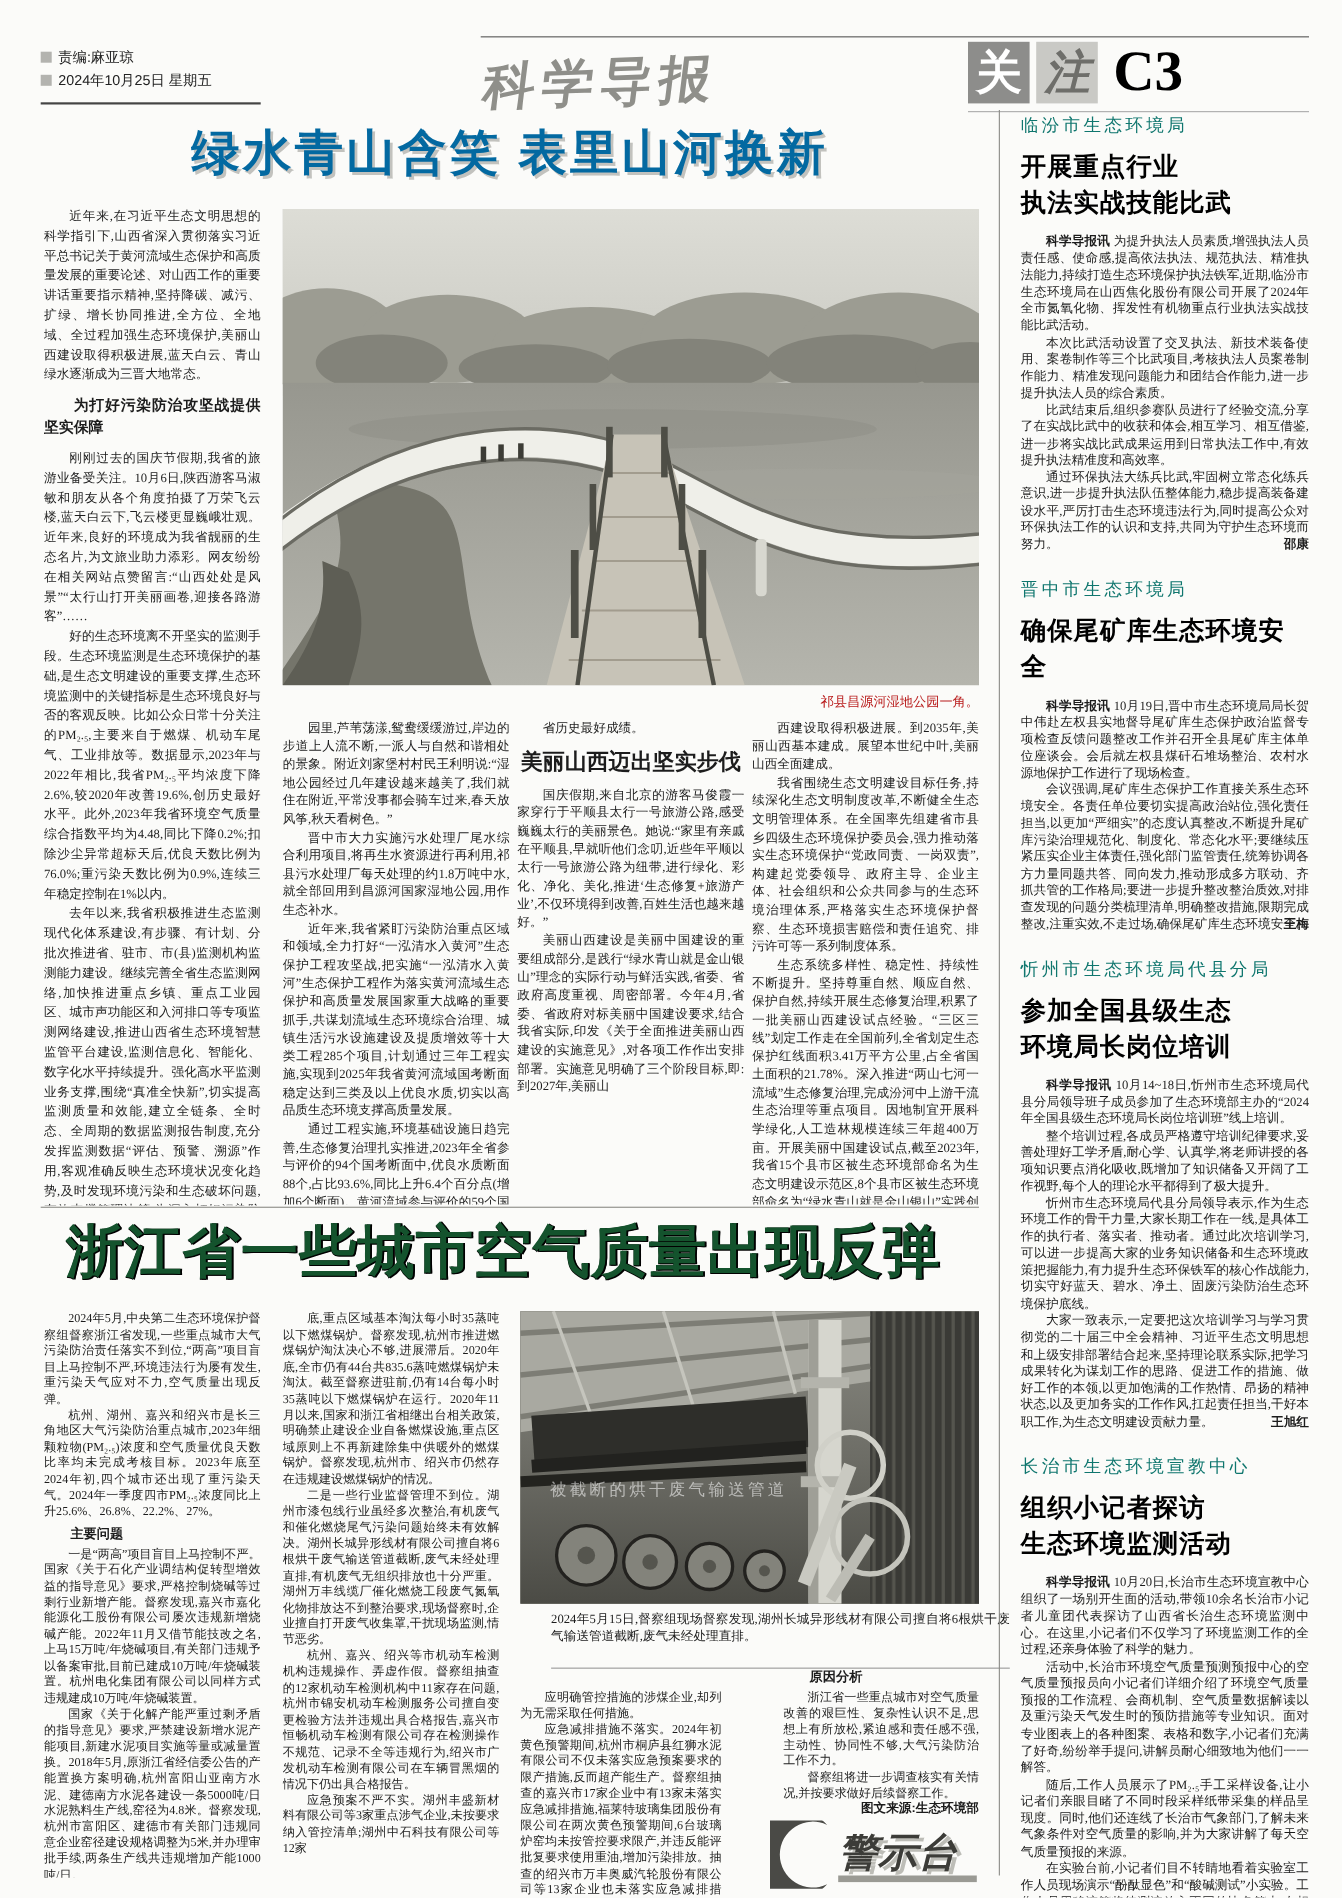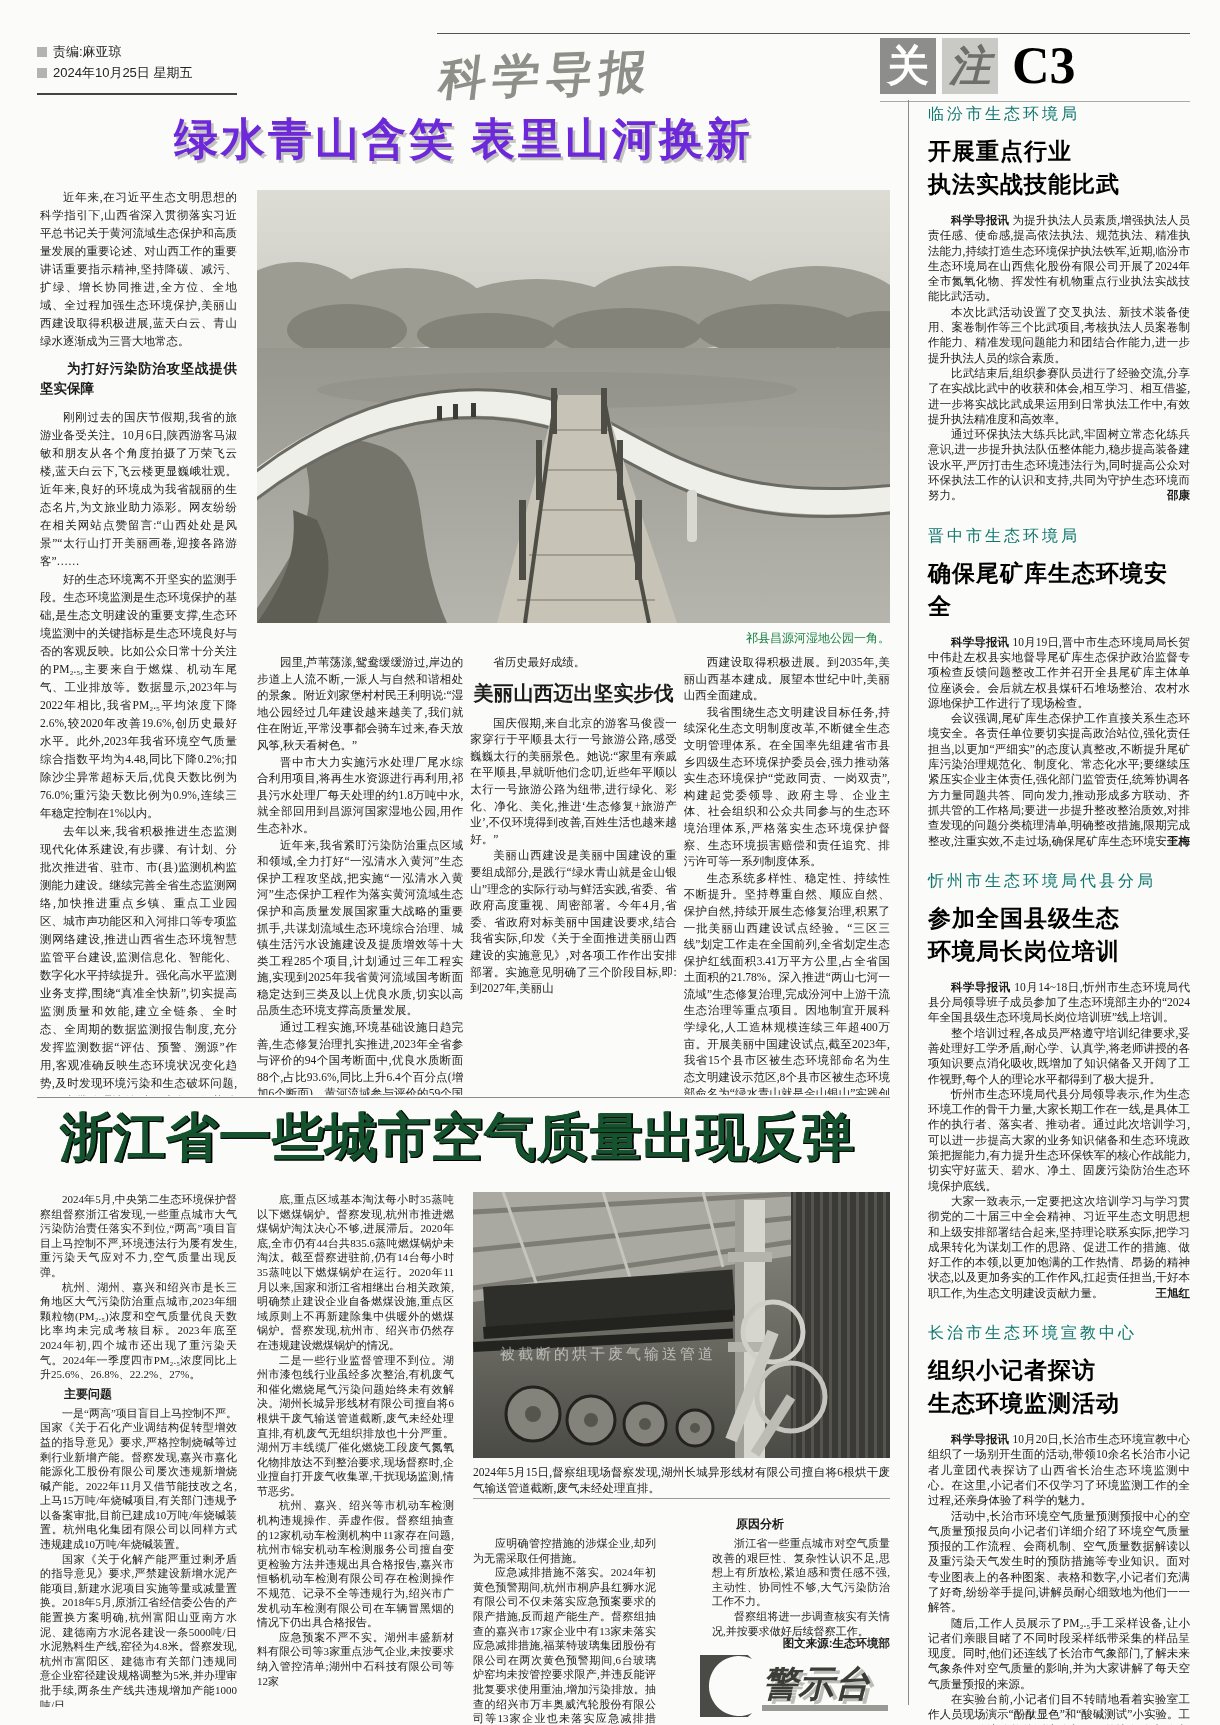--- a/index.html
+++ b/index.html
@@ -18,48 +18,48 @@
     border-bottom:1px solid #aaa;padding-bottom:6px;}
   .secbox{width:56px;height:56px;display:flex;align-items:center;justify-content:center;
     font-size:42px;font-weight:700;font-family:"Liberation Sans",sans-serif;}
   #secbox1{background:#8d8d8b;color:#fff;}
   #secbox2{background:#c9c9c5;color:#6e6e6a;font-family:"Liberation Serif",serif;
     font-style:italic;transform:none;}
   #edition{font-family:"Liberation Serif",serif;font-weight:700;font-size:52px;color:#000;margin-left:8px;}
   
   #a1-headline{left:37px;top:110px;width:853px;text-align:center;
     font-family:"Liberation Sans",sans-serif;font-weight:700;font-size:44px;letter-spacing:3px;
-    color:#6d28d9;text-shadow:2.5px 2.5px 0 #c2c2be;white-space:nowrap;}
+    color:#0369a1;text-shadow:2.5px 2.5px 0 #c2c2be;white-space:nowrap;}
   .bodycol{font-size:11.5px;line-height:18px;text-align:justify;overflow:hidden;}
   .bodycol p{margin:0;text-indent:2em;}
   .bodycol .sub{font-weight:700;font-family:"Liberation Sans",sans-serif;
     font-size:13.5px;line-height:20px;margin:9px 0;text-indent:2em;}
   #a1col1{left:40px;top:188px;width:197px;height:908px;}
   #a1photo{left:257px;top:190px;width:633px;height:433px;background:#cfcfc9;}
-  #a1caption{left:257px;top:630px;width:633px;text-align:right;font-size:12px;color:#15803d;}
+  #a1caption{left:257px;top:630px;width:633px;text-align:right;font-size:12px;color:#b91c1c;}
   #a1cols{left:257px;top:654px;width:633px;height:441px;display:flex;gap:7px;}
   #a1cols .col{flex:1 1 0;height:441px;}
   #a1cols .col{font-size:11.5px;line-height:16.6px;}
   #a1c3 .sub{text-align:center;font-size:20px;text-indent:0;margin:12px 0;}
   .byline{text-align:right;font-weight:700;font-family:"Liberation Sans",sans-serif;}
   #rule1{left:37px;top:1097px;width:853px;border-top:1px solid #8a8a86;height:0;}
   
   #a2-headline{left:40px;top:1103px;width:850px;font-family:"Liberation Serif",serif;
     font-weight:900;font-size:52px;letter-spacing:1px;color:#14532d;white-space:nowrap;
     text-shadow:1.6px 0 0 #000, 0 1.2px 0 #000, 1.6px 1.2px 0 #000, 3px 3px 0 #cncnc;margin-left:20px;}
   #a2-headline{text-shadow:1.6px 0 0 #000,0 1.2px 0 #000,1.6px 1.2px 0 #000;}
   .a2col{font-size:11px;line-height:14.6px;}
   .a2col .sub{font-size:12px;line-height:16px;margin:4px 0;}
   #a2col1{left:40px;top:1192px;width:197px;height:515px;}
   #a2col2{left:257px;top:1192px;width:197px;height:515px;}
   #a2photo{left:473px;top:1192px;width:417px;height:266px;background:#66665f;}
   #a2overlay{left:500px;top:1345px;width:360px;color:rgba(255,255,255,0.55);
     font-family:"Liberation Sans",sans-serif;font-size:15px;letter-spacing:3px;}
-  #a2caption{left:473px;top:1464px;width:417px;font-size:11.5px;line-height:16px;
-    text-align:justify;border-bottom:1px solid #999;padding-bottom:2px;}
+  #a2caption{left:501px;top:1464px;width:417px;font-size:11.5px;line-height:16px;
+    text-align:justify;border-bottom:1px solid #999;padding-bottom:20px;}
   #a2col3{left:473px;top:1512px;width:183px;height:205px;margin-top:24px;}
   #a2col4{left:712px;top:1512px;width:178px;height:130px;}
   #a2source{left:712px;top:1636px;width:178px;text-align:right;font-weight:700;
     font-family:"Liberation Sans",sans-serif;font-size:11.5px;}
   #jingshitai{left:700px;top:1655px;width:195px;height:62px;}
   
   #sb-divider{left:908px;top:100px;height:1605px;border-left:1px solid #8a8a86;width:0;}
   #sidebar{left:928px;top:104px;width:262px;}
   .sb-art{margin-bottom:22px;}
   .sb-dept{font-family:"Liberation Sans",sans-serif;font-size:16px;letter-spacing:3px;

